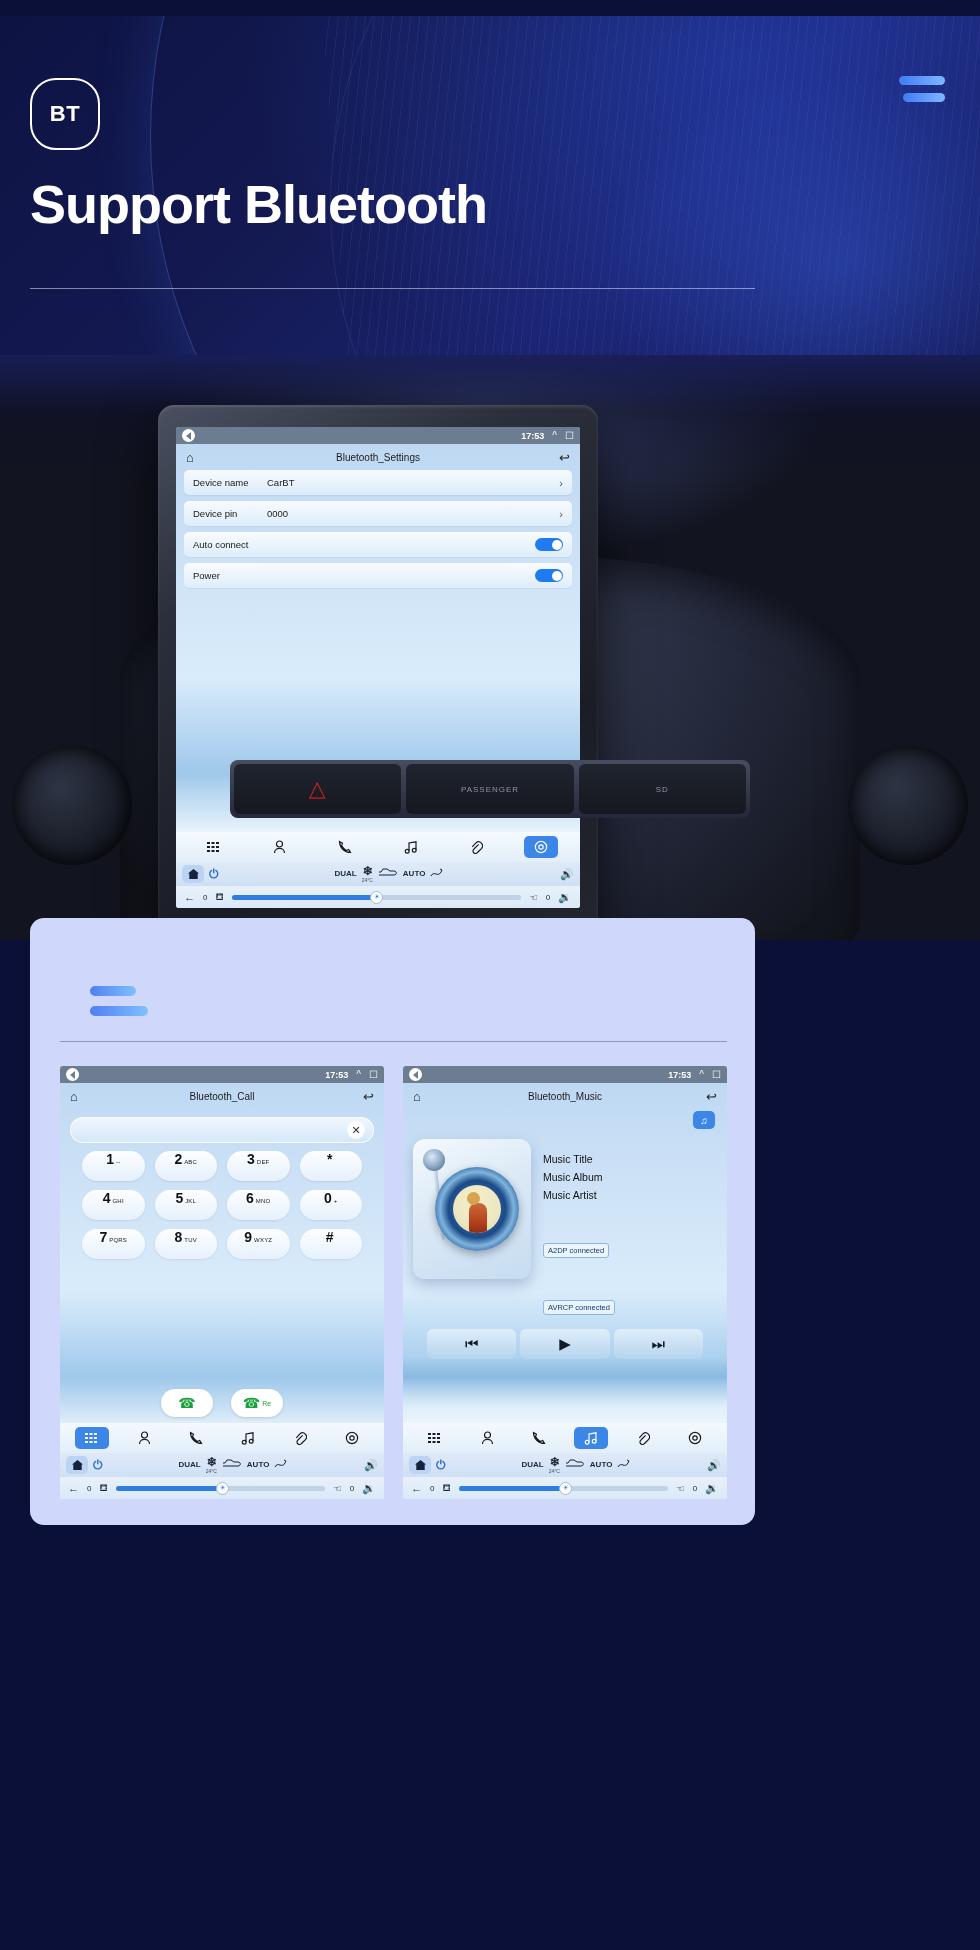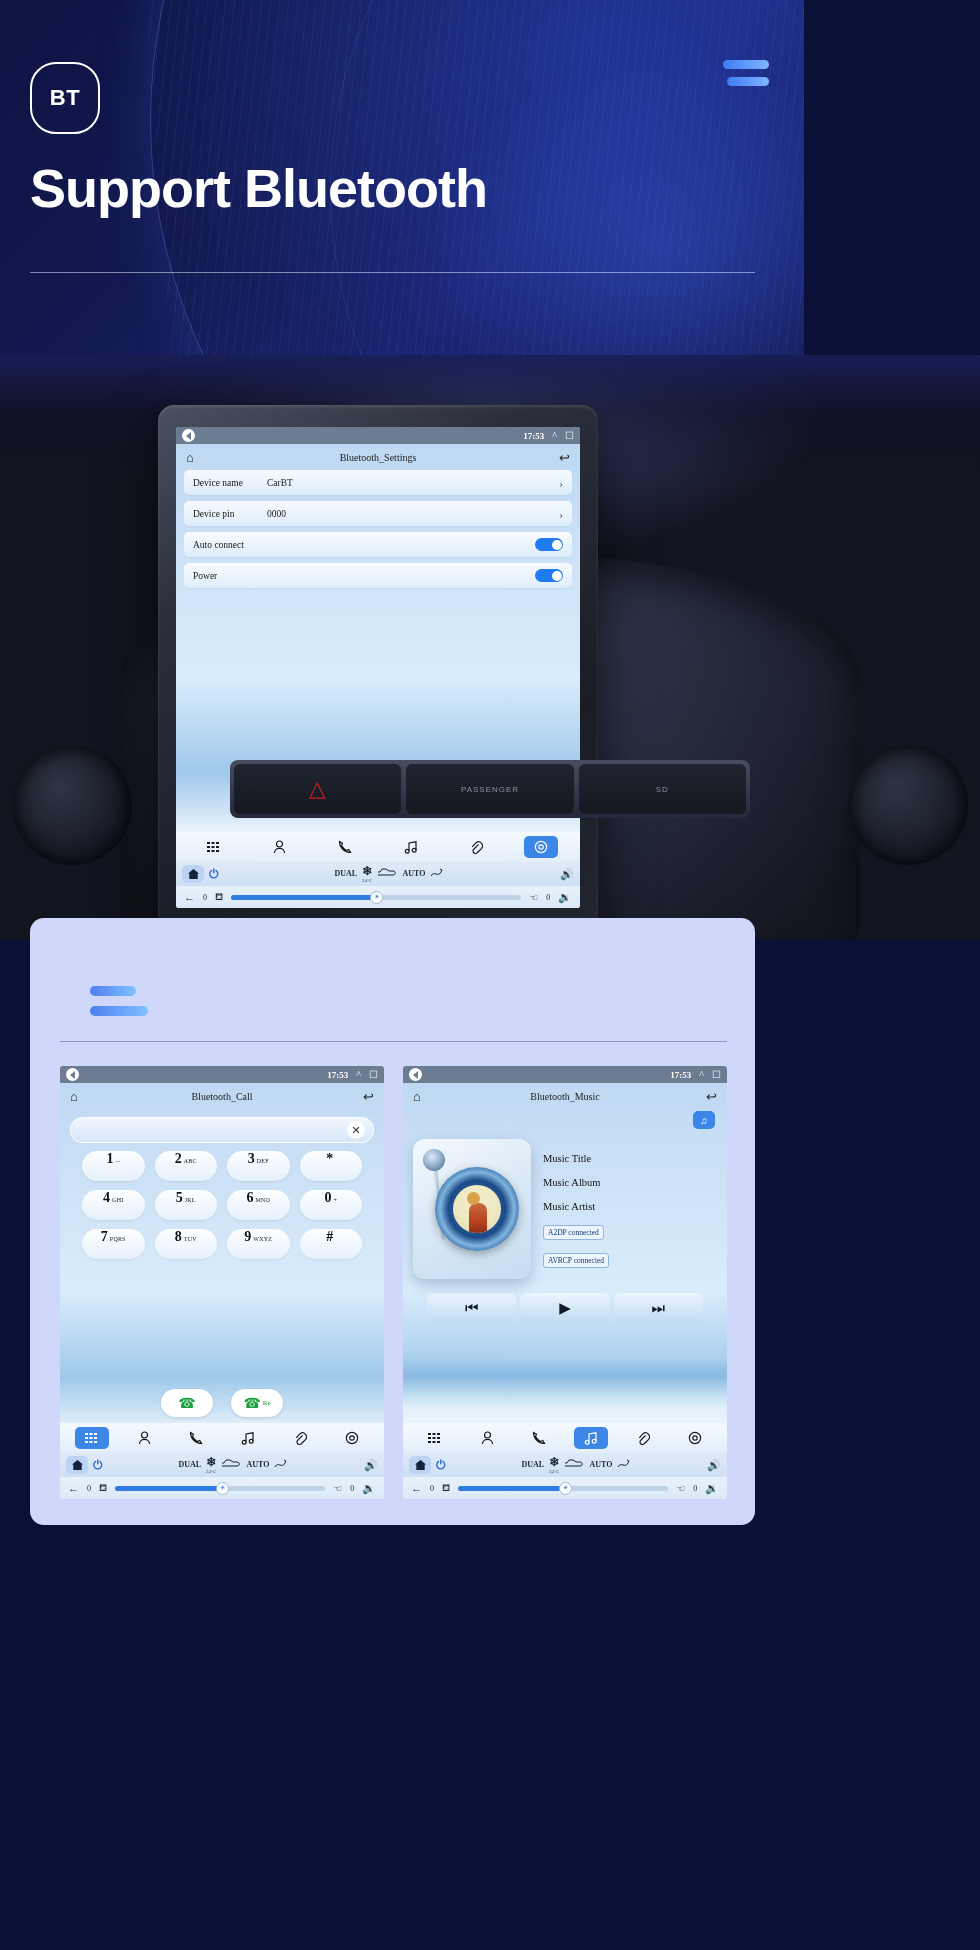--- a/index.html
+++ b/index.html
@@ -6,21 +6,21 @@
   body {
     width: 980px; height: 1950px;
     font-family: "Liberation Sans", sans-serif;
     background: #0b1038;
     overflow: hidden;
     position: relative;
   }
 
   
   .hero {
-    position: absolute; left: 0; top: 0; width: 804px; height: 460px;
+    position: absolute; left: 0; top: 16px; width: 980px; height: 460px;
     background:
       radial-gradient(ellipse 700px 500px at 75% 10%, rgba(40,70,190,0.55) 0%, rgba(20,30,110,0) 70%),
       linear-gradient(135deg, #0d1342 0%, #141a52 35%, #1b2370 60%, #121850 100%);
     overflow: hidden;
   }
   .hero-arc {
     position: absolute; left: 150px; top: -430px;
     width: 1100px; height: 1100px; border-radius: 50%;
     border: 1px solid rgba(120,160,255,0.30);
     box-shadow: 0 0 60px rgba(80,130,255,0.18);
@@ -126,21 +126,20 @@
   }
   .hazard { color: #c92020; font-size: 22px; }
 
   
   .screen {
     width: 100%; height: 100%;
     background: linear-gradient(180deg,#bcd7f2 0%, #cfe3f7 30%, #d9ecfb 52%, #9fc8ea 72%, #e8f3fc 84%, #eef6fd 100%);
     border-radius: 3px; overflow: hidden;
     display: flex; flex-direction: column;
     position: relative;
-    font-family: Liberation Serif, serif;
   }
   .statusbar {
     height: 17px; background: #6d7d91; flex: 0 0 auto;
     display: flex; align-items: center; padding: 0 6px;
     color: #fff; font-size: 9px; position: relative;
   }
   .sb-back {
     width: 13px; height: 13px; border-radius: 50%; background: #fff;
     display: flex; align-items: center; justify-content: center;
   }
@@ -320,26 +319,27 @@
   .tonearm-base {
     position: absolute; left: 10px; top: 10px; width: 22px; height: 22px;
     border-radius: 50%;
     background: radial-gradient(circle at 40% 35%, #dce9f5 0%, #9db9d3 40%, #44627f 100%);
   }
   .tonearm {
     position: absolute; left: 19px; top: 28px; width: 5px; height: 74px;
     background: linear-gradient(90deg,#eaf2f9,#a9c2d8);
     border-radius: 3px; transform: rotate(-6deg); transform-origin: top center;
   }
-  .mus-meta { display: flex; flex-direction: column; gap: 13px; padding-top: 14px; }
+  .mus-meta { display: flex; flex-direction: column; gap: 6px; padding-top: 14px; }
   .mus-meta .line { font-size: 10.5px; color: #121212; }
   .mus-tag {
     align-self: flex-start; font-size: 7.5px; color: #123c72;
     border: 1px solid #8fb6dd; border-radius: 3px; padding: 2px 4px;
     background: rgba(255,255,255,.55);
+    margin-top: 36px;
   }
   .transport { display: flex; gap: 4px; padding: 14px 14px 0; }
   .tbtn {
     flex: 1; height: 30px; border-radius: 6px;
     background: linear-gradient(180deg, rgba(255,255,255,.5), rgba(190,216,238,.55));
     display: flex; align-items: center; justify-content: center;
     font-size: 15px; color: #0f1b28;
   }
   .wave {
     position: absolute; left: 0; right: 0; bottom: 0; height: 66px;

